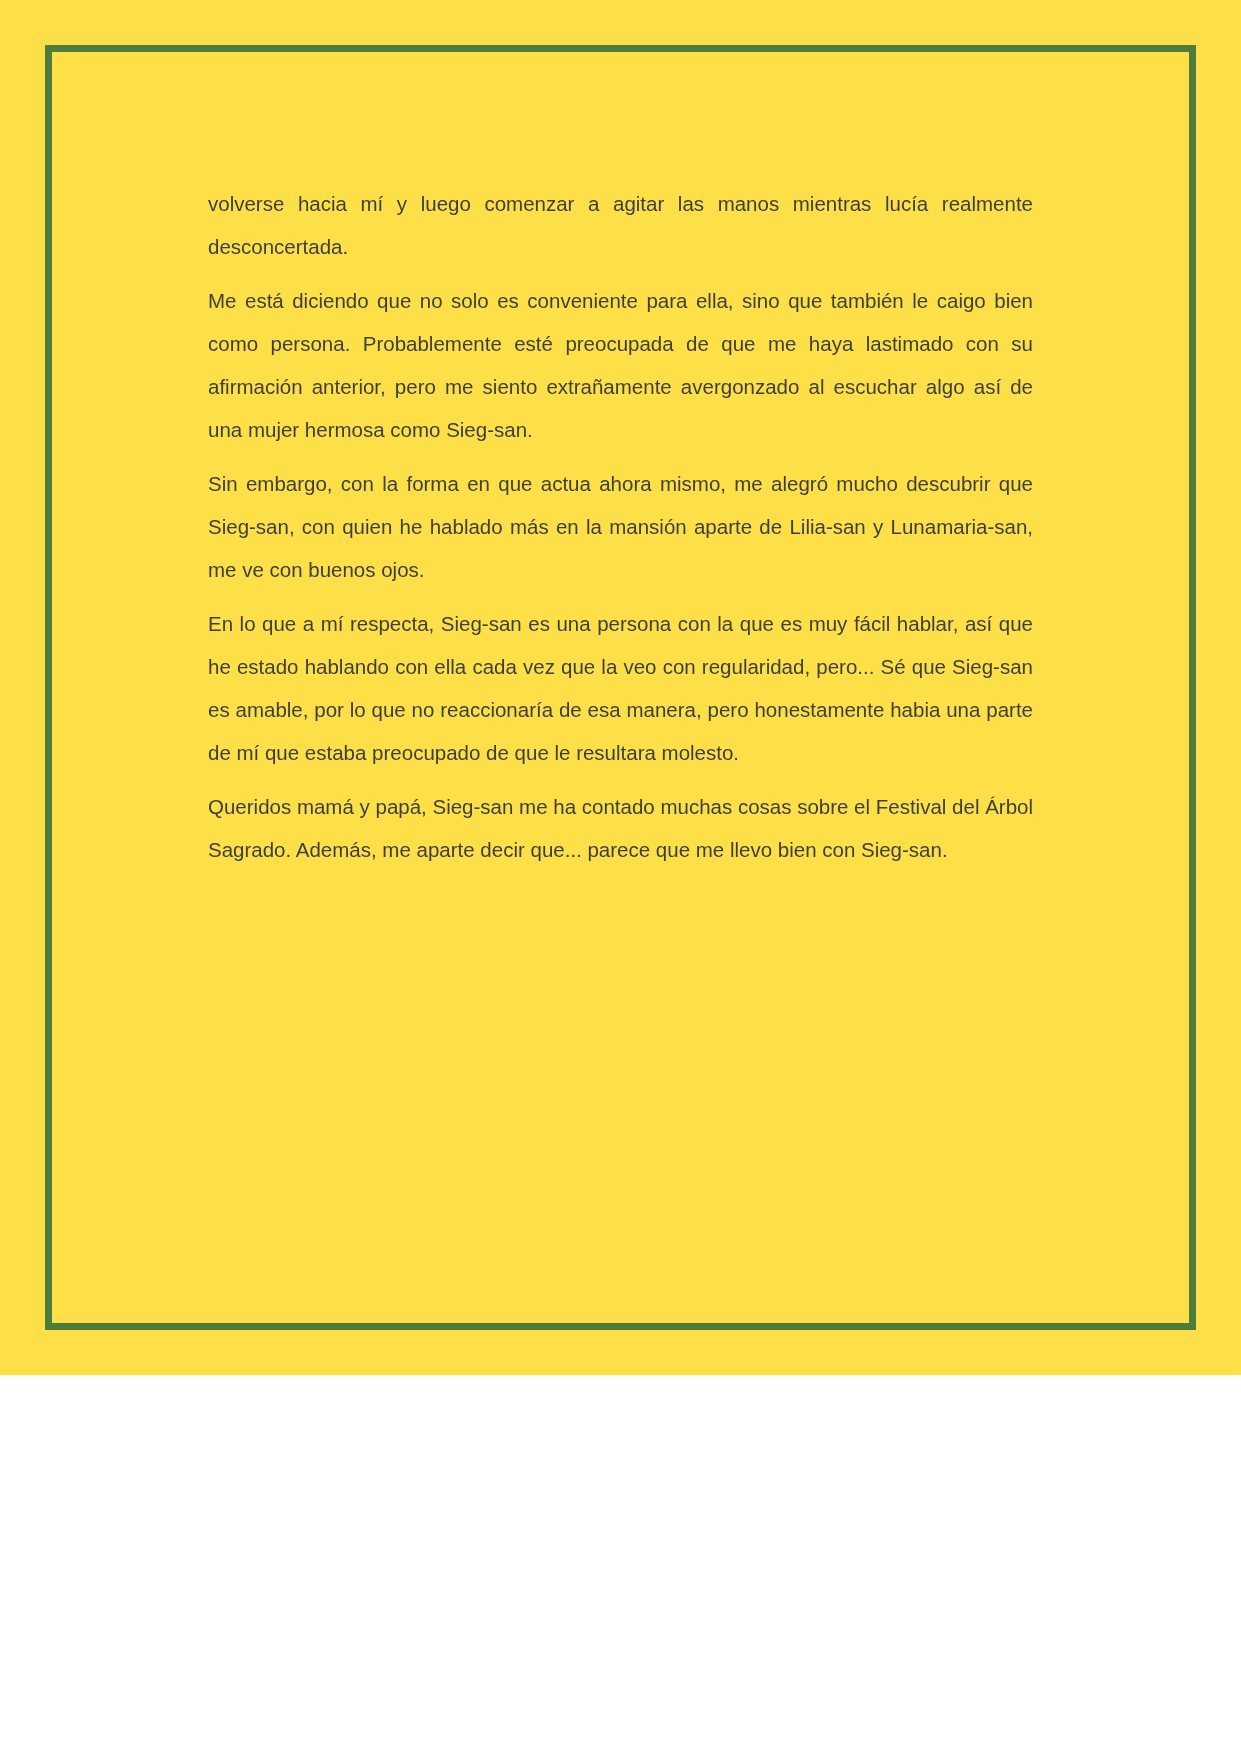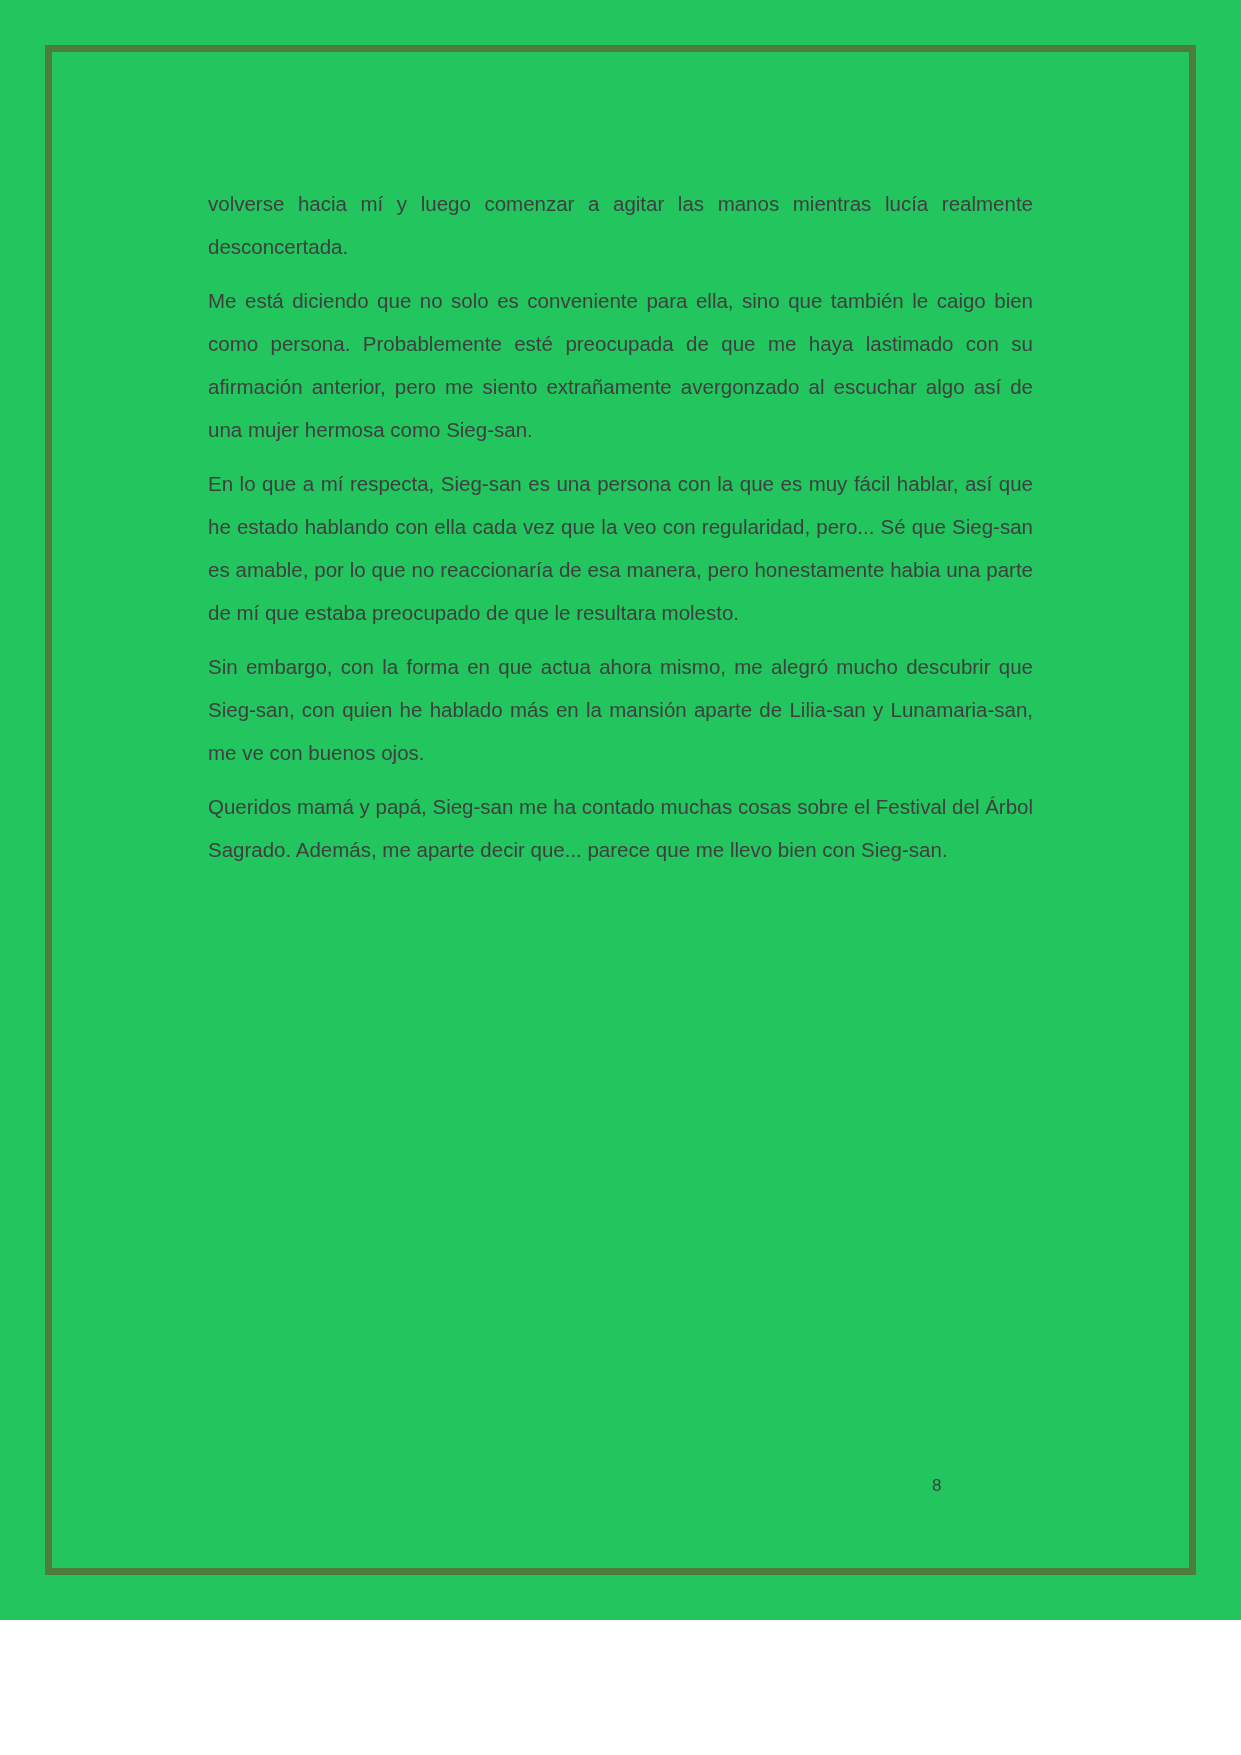--- a/index.html
+++ b/index.html
@@ -3,22 +3,22 @@
 <meta charset="utf-8">
 <style>
   html, body {
     margin: 0;
     padding: 0;
     background: #ffffff;
   }
   .page {
     position: relative;
     width: 1241px;
-    height: 1620px;
-    background: #22c55e;
+    height: 1375px;
+    background: #fde047;
     font-family: "Liberation Sans", "DejaVu Sans", sans-serif;
     overflow: hidden;
   }
   .frame {
     position: absolute;
     top: 45px;
     left: 45px;
     right: 45px;
     bottom: 45px;
     border: 7px solid var(--border-green, #4d7c3c);
@@ -51,19 +51,19 @@
   }
 </style>
 </head>
 <body>
 
 <div class="page">
   <div class="frame">
     <div class="content">
       <p>volverse hacia mí y luego comenzar a agitar las manos mientras lucía realmente desconcertada.</p>
       <p>Me está diciendo que no solo es conveniente para ella, sino que también le caigo bien como persona. Probablemente esté preocupada de que me haya lastimado con su afirmación anterior, pero me siento extrañamente avergonzado al escuchar algo así de una mujer hermosa como Sieg-san.</p>
+      <p>Sin embargo, con la forma en que actua ahora mismo, me alegró mucho descubrir que Sieg-san, con quien he hablado más en la mansión aparte de Lilia-san y Lunamaria-san, me ve con buenos ojos.</p>
       <p>En lo que a mí respecta, Sieg-san es una persona con la que es muy fácil hablar, así que he estado hablando con ella cada vez que la veo con regularidad, pero... Sé que Sieg-san es amable, por lo que no reaccionaría de esa manera, pero honestamente habia una parte de mí que estaba preocupado de que le resultara molesto.</p>
-      <p>Sin embargo, con la forma en que actua ahora mismo, me alegró mucho descubrir que Sieg-san, con quien he hablado más en la mansión aparte de Lilia-san y Lunamaria-san, me ve con buenos ojos.</p>
       <p>Queridos mamá y papá, Sieg-san me ha contado muchas cosas sobre el Festival del Árbol Sagrado. Además, me aparte decir que... parece que me llevo bien con Sieg-san.</p>
     </div>
   </div>
   <div class="page-number">8</div>
 </div>
 
 </body></html>

